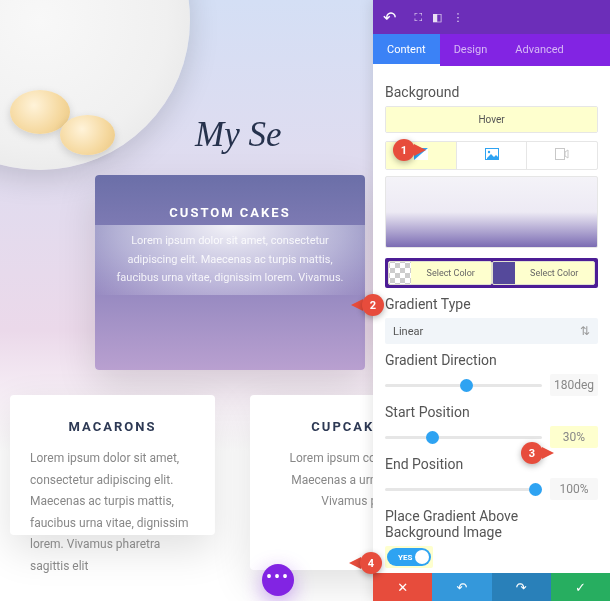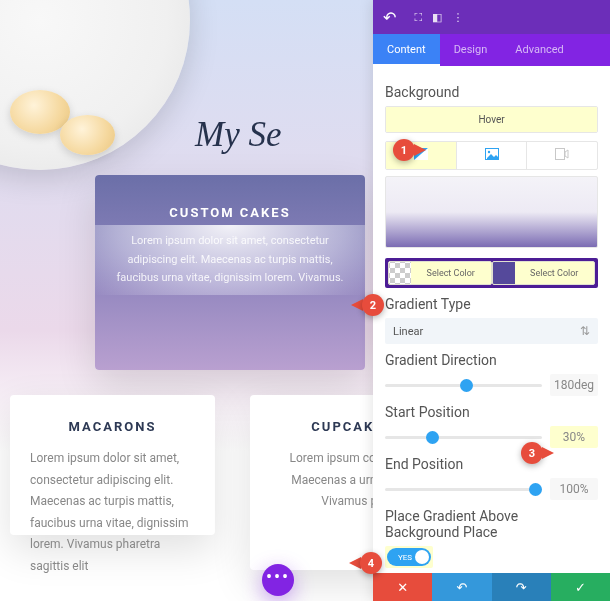--- a/index.html
+++ b/index.html
@@ -53,21 +53,21 @@
 .colors .cl{flex:1;text-align:center;font-size:9px;color:#666;padding:5px 0;cursor:pointer}
 .sel{display:flex;align-items:center;background:#f1f5f9;border-radius:2px;padding:6px 8px;font-size:11px;color:#555;margin-bottom:6px;cursor:pointer}
 .sel .ar{margin-left:auto;color:#999;font-size:12px}
 .row{display:flex;align-items:center;gap:8px;margin-bottom:4px}
 .track{flex:1;height:3px;background:#e6e6e6;border-radius:2px;position:relative}
 .thumb{position:absolute;top:-5px;width:13px;height:13px;border-radius:50%;background:#2ea3f2;cursor:pointer}
 .val{width:48px;font-size:12px;color:#888;background:#f7f7f7;text-align:center;padding:4px 0;border-radius:2px}
 .val.hl{background:#feffce}
 .toggle{display:inline-flex;align-items:center;background:#2ea3f2;border-radius:10px;height:18px;width:44px;position:relative;cursor:pointer}
 .toggle .kn{position:absolute;right:2px;top:2px;width:14px;height:14px;background:#fff;border-radius:50%}
-.toggle .tx{color:#fff;font-size:8px;font-weight:400;margin-left:11px}
+.toggle .tx{color:#fff;font-size:8px;font-weight:700;margin-left:11px}
 .thl{display:inline-block;background:#feffce;padding:2px;border-radius:2px}
 .actions{height:28px;display:flex}
 .actions .a{flex:1;display:flex;align-items:center;justify-content:center;color:#fff;font-size:13px;cursor:pointer}
 .a.red{background:#e74c3c}.a.blue{background:#3498db}.a.nav{background:#2980b9}.a.grn{background:#27ae60}
 
 
 .co{position:absolute;z-index:50;display:flex;align-items:center}
 .co .bub{width:22px;height:22px;border-radius:50%;background:#e74c3c;color:#fff;font-size:11px;font-weight:700;display:flex;align-items:center;justify-content:center;box-shadow:0 2px 6px rgba(0,0,0,.3)}
 .co .tail{width:0;height:0;border-top:6px solid transparent;border-bottom:6px solid transparent;border-left:12px solid #e74c3c;margin-left:-1px}
 .co.rev .tail{border-left:none;border-right:12px solid #e74c3c;margin-left:0;margin-right:-1px}
@@ -181,21 +181,21 @@
 
     <div class="lbl">End Position</div>
     <div class="row">
       <div class="track">
           <div class="thumb" style="left:92%"></div>
         </div>
       <div class="val">100%</div>
     </div>
 
     <div class="lbl" style="margin-bottom:0">Place Gradient Above</div>
-    <div class="lbl" style="margin-top:0">Background Place</div>
+    <div class="lbl" style="margin-top:0">Background Image</div>
     <span class="thl">
       <span class="toggle">
         <span class="tx">YES</span>
         <span class="kn"></span>
       </span>
     </span>
   </div>
 
   <div class="actions">
     <div class="a red">

